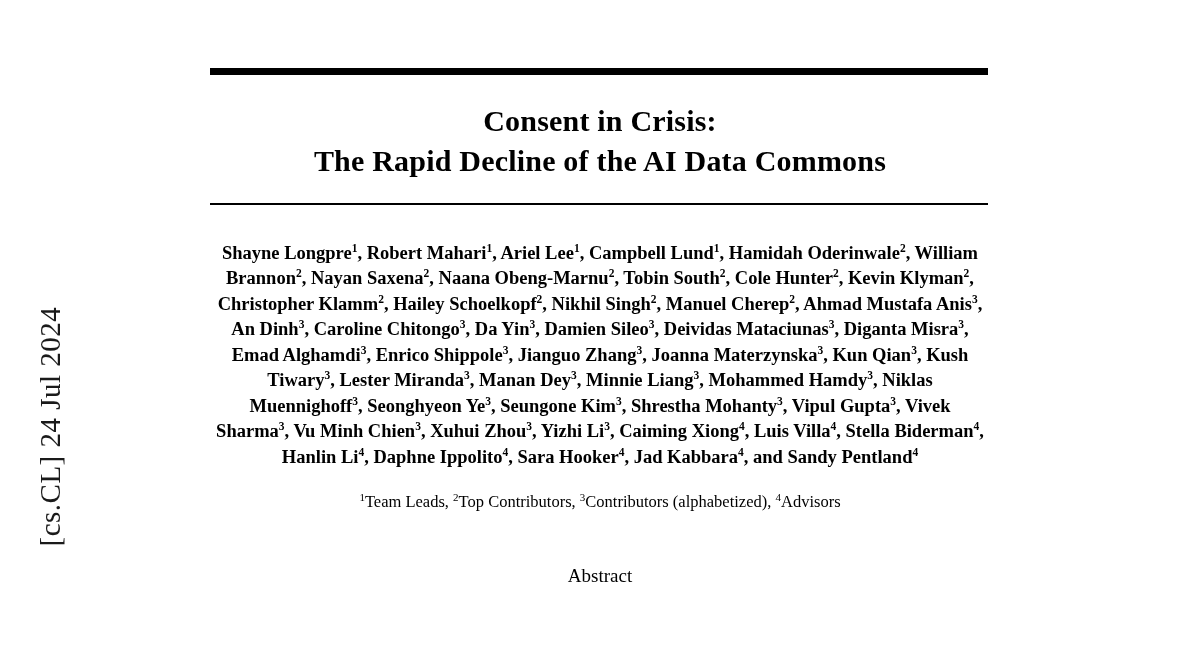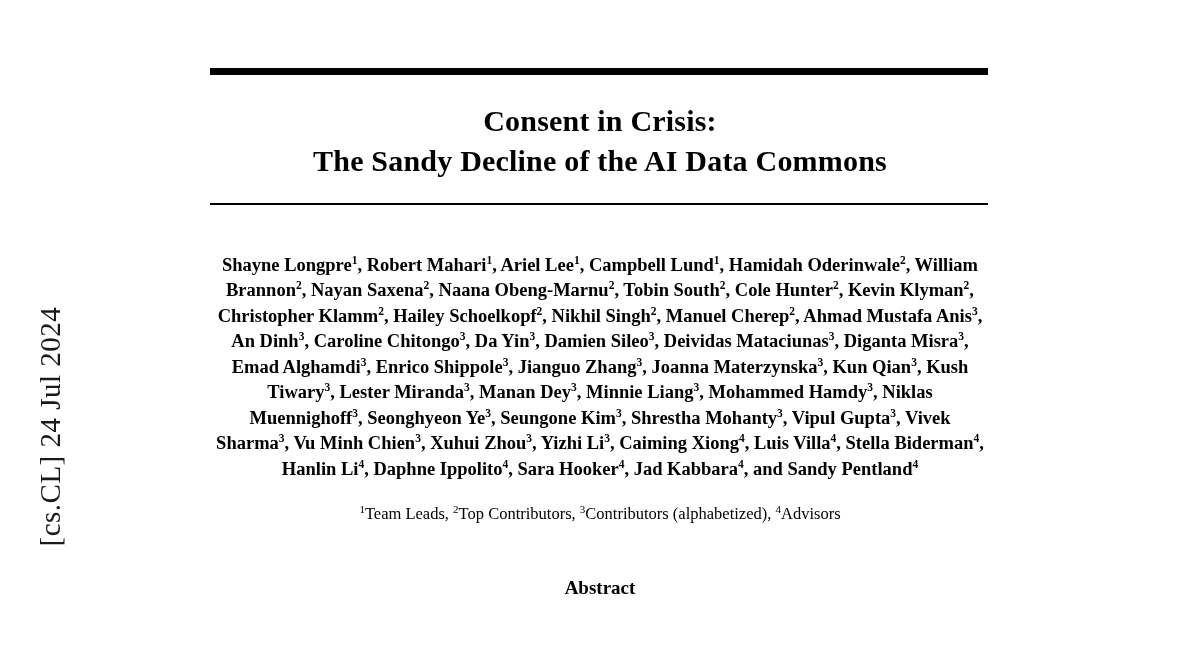--- a/index.html
+++ b/index.html
@@ -67,21 +67,21 @@
     line-height: 40px;
     margin-top: 26px;
     margin-bottom: 22px;
     letter-spacing: 0.2px;
   }
   .title .line {
     display: block;
   }
 
   .authors {
-    margin-top: 48px;
+    margin-top: 36px;
     text-align: center;
     font-weight: bold;
     font-size: 18.5px;
     line-height: 25.5px;
     padding: 0 2px;
   }
   .authors sup {
     font-weight: bold;
     font-size: 11.5px;
     vertical-align: super;
@@ -96,38 +96,38 @@
   }
   .affiliations sup {
     font-size: 11px;
     vertical-align: super;
     line-height: 0;
   }
 
   .abstract-head {
     margin-top: 52px;
     text-align: center;
-    font-weight: bold;
+    font-weight: normal;
     font-size: 19px;
   }
 </style>
 </head>
 <body>
 
 <div class="arxiv-stamp">
   <div class="vtext">[cs.CL]  24 Jul 2024</div>
 </div>
 
 <div class="page">
 
   <div class="rule-top"></div>
 
   <div class="title">
     <span class="line">Consent in Crisis:</span>
-    <span class="line">The Sandy Decline of the AI Data Commons</span>
+    <span class="line">The Rapid Decline of the AI Data Commons</span>
   </div>
 
   <div class="rule-bottom"></div>
 
   <div class="authors">Shayne Longpre<sup>1</sup>, Robert Mahari<sup>1</sup>, Ariel Lee<sup>1</sup>, Campbell Lund<sup>1</sup>, Hamidah Oderinwale<sup>2</sup>, William Brannon<sup>2</sup>, Nayan Saxena<sup>2</sup>, Naana Obeng-Marnu<sup>2</sup>, Tobin South<sup>2</sup>, Cole Hunter<sup>2</sup>, Kevin Klyman<sup>2</sup>, Christopher Klamm<sup>2</sup>, Hailey Schoelkopf<sup>2</sup>, Nikhil Singh<sup>2</sup>, Manuel Cherep<sup>2</sup>, Ahmad Mustafa Anis<sup>3</sup>, An Dinh<sup>3</sup>, Caroline Chitongo<sup>3</sup>, Da Yin<sup>3</sup>, Damien Sileo<sup>3</sup>, Deividas Mataciunas<sup>3</sup>, Diganta Misra<sup>3</sup>, Emad Alghamdi<sup>3</sup>, Enrico Shippole<sup>3</sup>, Jianguo Zhang<sup>3</sup>, Joanna Materzynska<sup>3</sup>, Kun Qian<sup>3</sup>, Kush Tiwary<sup>3</sup>, Lester Miranda<sup>3</sup>, Manan Dey<sup>3</sup>, Minnie Liang<sup>3</sup>, Mohammed Hamdy<sup>3</sup>, Niklas Muennighoff<sup>3</sup>, Seonghyeon Ye<sup>3</sup>, Seungone Kim<sup>3</sup>, Shrestha Mohanty<sup>3</sup>, Vipul Gupta<sup>3</sup>, Vivek Sharma<sup>3</sup>, Vu Minh Chien<sup>3</sup>, Xuhui Zhou<sup>3</sup>, Yizhi Li<sup>3</sup>, Caiming Xiong<sup>4</sup>, Luis Villa<sup>4</sup>, Stella Biderman<sup>4</sup>, Hanlin Li<sup>4</sup>, Daphne Ippolito<sup>4</sup>, Sara Hooker<sup>4</sup>, Jad Kabbara<sup>4</sup>, and Sandy Pentland<sup>4</sup></div>
 
   <div class="affiliations"><sup>1</sup>Team Leads, <sup>2</sup>Top Contributors, <sup>3</sup>Contributors (alphabetized), <sup>4</sup>Advisors</div>
 
   <div class="abstract-head">Abstract</div>
 

